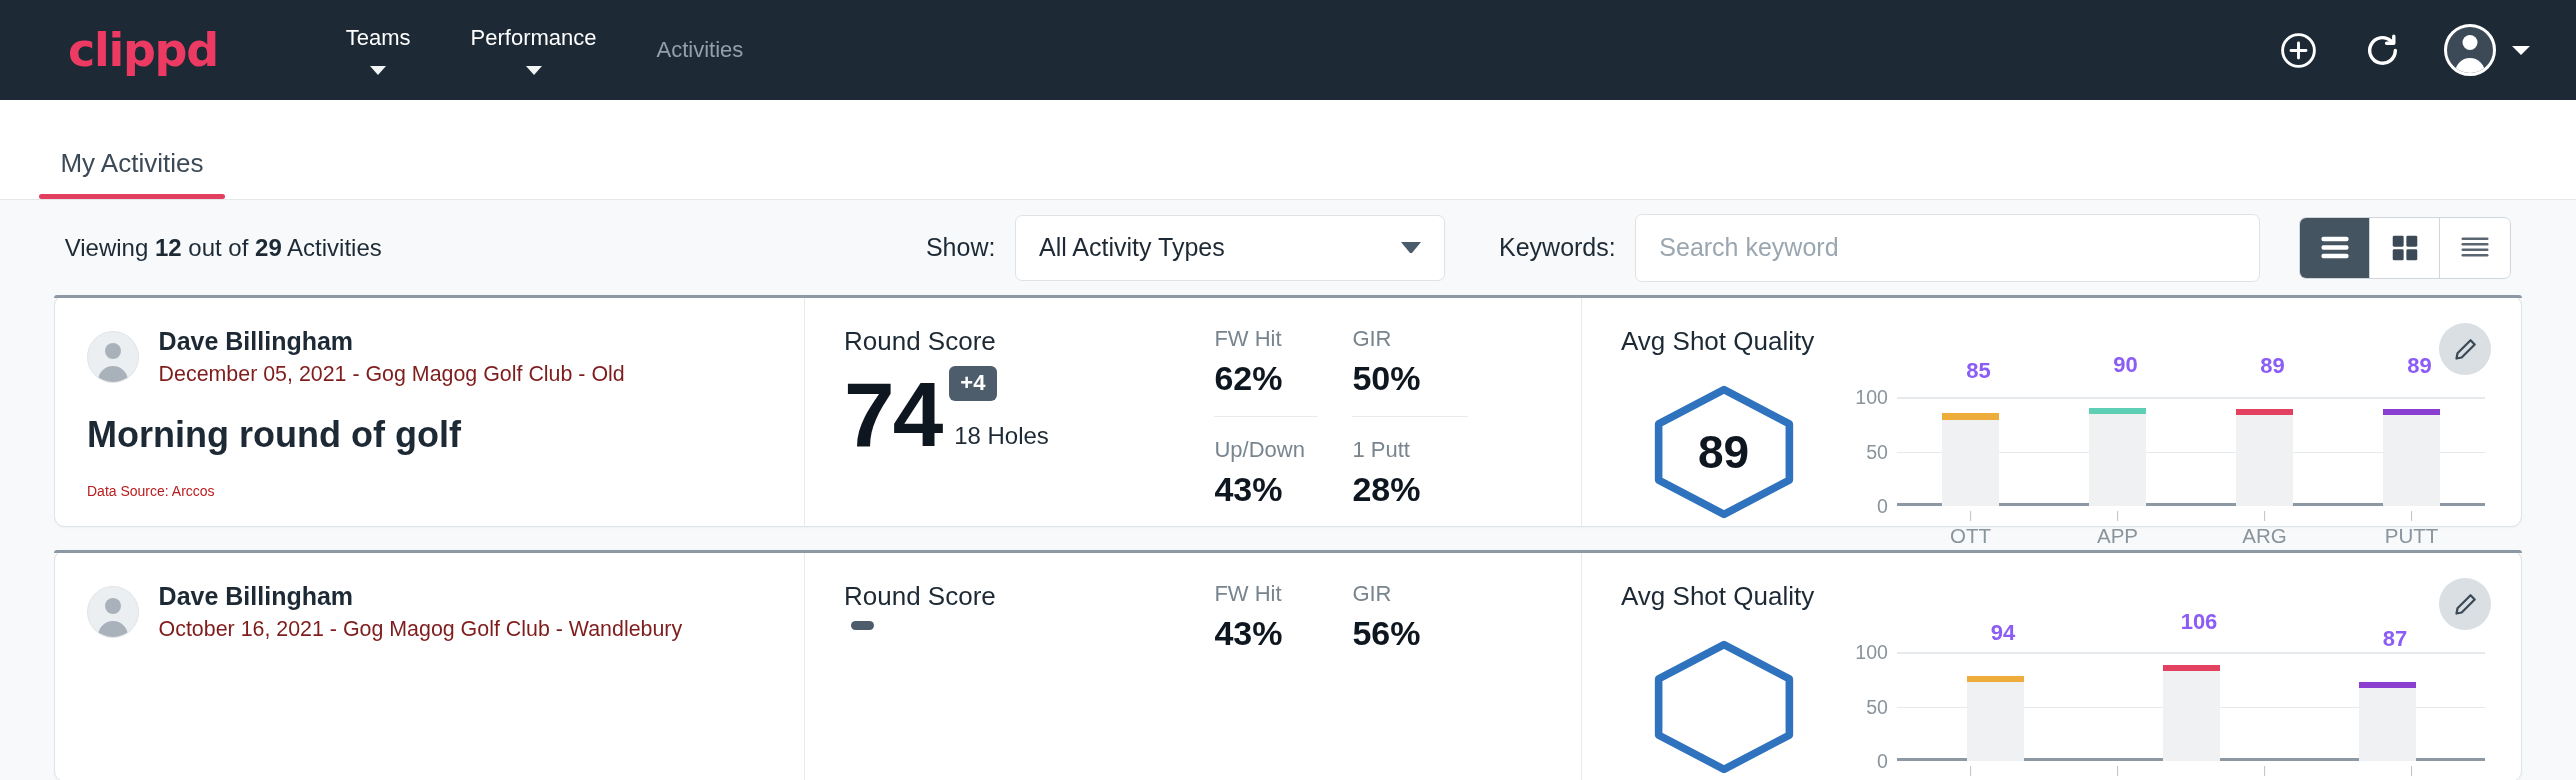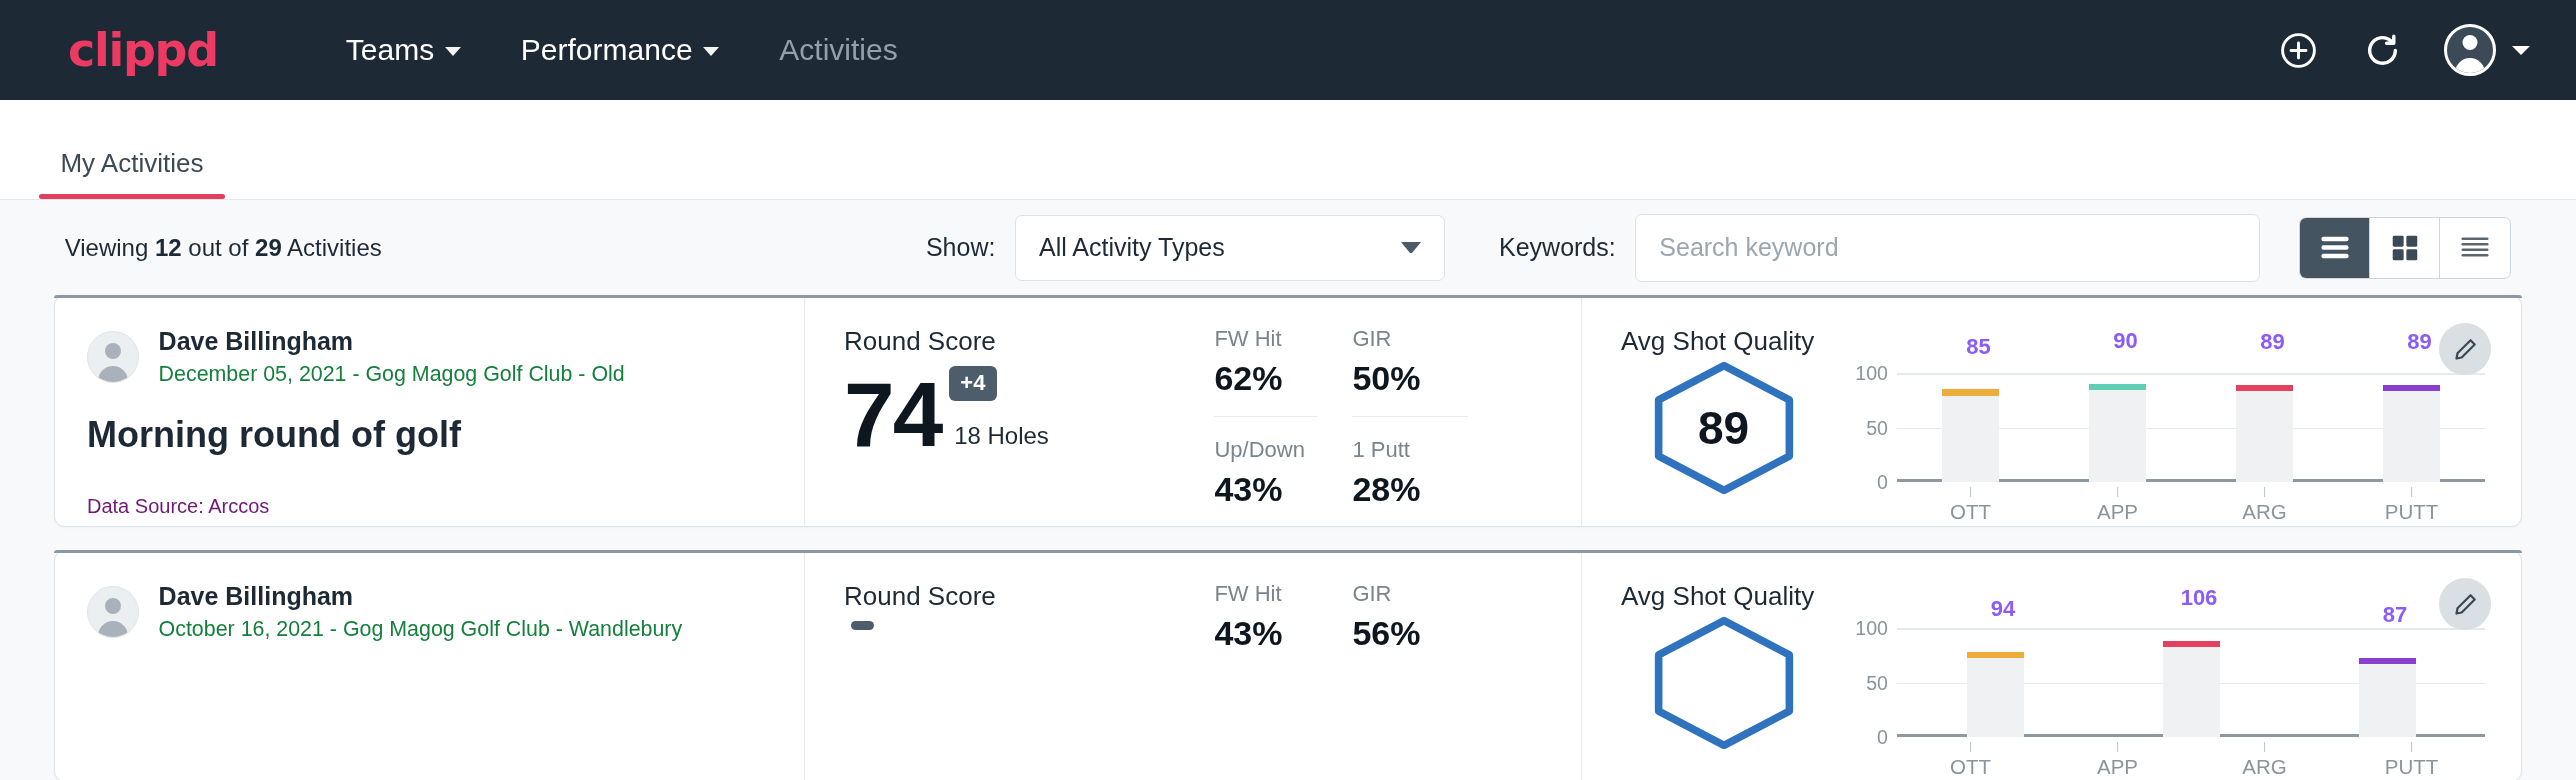--- a/index.html
+++ b/index.html
@@ -26,24 +26,25 @@
     color: #ed3a63;
     letter-spacing: -1.3px;
     line-height: 1;
     margin-right: 98px;
     font-family: "DejaVu Sans", sans-serif;
   }
   .navlinks { display: flex; align-items: center; gap: 0; }
   .navitem {
     display: flex; align-items: center; gap: 10.7px;
     color: #ffffff;
-    font-size: 30px;
+    font-size: 22px;
     padding: 0 30px;
     cursor: pointer;
     white-space: nowrap;
+    flex-direction: column;
   }
   .navitem.muted { color: #93a0ab; }
   .chev {
     width: 0; height: 0;
     border-left: 8px solid transparent;
     border-right: 8px solid transparent;
     border-top: 9px solid currentColor;
     opacity: .95;
     margin-top: 3.6px;
   }
@@ -223,26 +224,26 @@
   }
   .pavatar .h {
     position: absolute; top: 10.7px; left: 50%; transform: translateX(-50%);
     width: 16px; height: 16px; border-radius: 50%; background: #a9b2ba;
   }
   .pavatar .b {
     position: absolute; bottom: -2.7px; left: 50%; transform: translateX(-50%);
     width: 30px; height: 19.6px; border-radius: 15px 15px 0 0; background: #a9b2ba;
   }
   .pname { font-size: 25px; font-weight: 700; color: #1d2a35; line-height: 1.25; }
-  .pmeta { font-size: 21.4px; color: #15803d; line-height: 1.35; margin-top: 2.7px; }
+  .pmeta { font-size: 21.4px; color: #7f1d1d; line-height: 1.35; margin-top: 2.7px; }
   .ctitle {
     font-size: 36px; font-weight: 700; color: #1d2a35;
     margin-top: 25px;
   }
-  .csrc { font-size: 20px; color: #701a75; margin-top: 39px; }
+  .csrc { font-size: 14px; color: #b91c1c; margin-top: 27px; }
 
   .card-mid {
     width: 777px;
     padding: 30px 27px 30px 39px;
     display: flex;
     border-right: 0.9px solid #e6eaed;
     gap: 8px;
   }
   .rs-col { width: 357px; }
   .rs-label { font-size: 26px; color: #1d2a35; }
@@ -272,21 +273,21 @@
     margin-left: 5.4px;
   }
   .stat-cell { padding-bottom: 5.4px; }
   .stat-cell.row2 { padding-top: 19.6px; border-top: 1.8px solid #e8ecef; margin-top: 12.5px; }
   .stat-k { font-size: 22px; color: #78858f; line-height: 1.2; white-space: nowrap;}
   .stat-v { font-size: 34px; font-weight: 700; color: #0e1620; margin-top: 7.1px; }
 
   .card-right {
     flex: 1;
     padding: 30px 36px 30px 39px;
-    display: flex; flex-direction: column;
+    display: flex; flex-direction: column; gap: 24px;
   }
   .asq-label { font-size: 26px; color: #1d2a35; }
   .asq-body { display: flex; align-items: center; margin-top: 3.6px; }
   .hexwrap { width: 205px; display: flex; justify-content: center; flex: none; }
   .hexnum {
     font-size: 46px; font-weight: 700; color: #0e1620;
   }
 
   
   .chart { flex: 1; margin-left: 25px; position: relative; height: 109px; }

